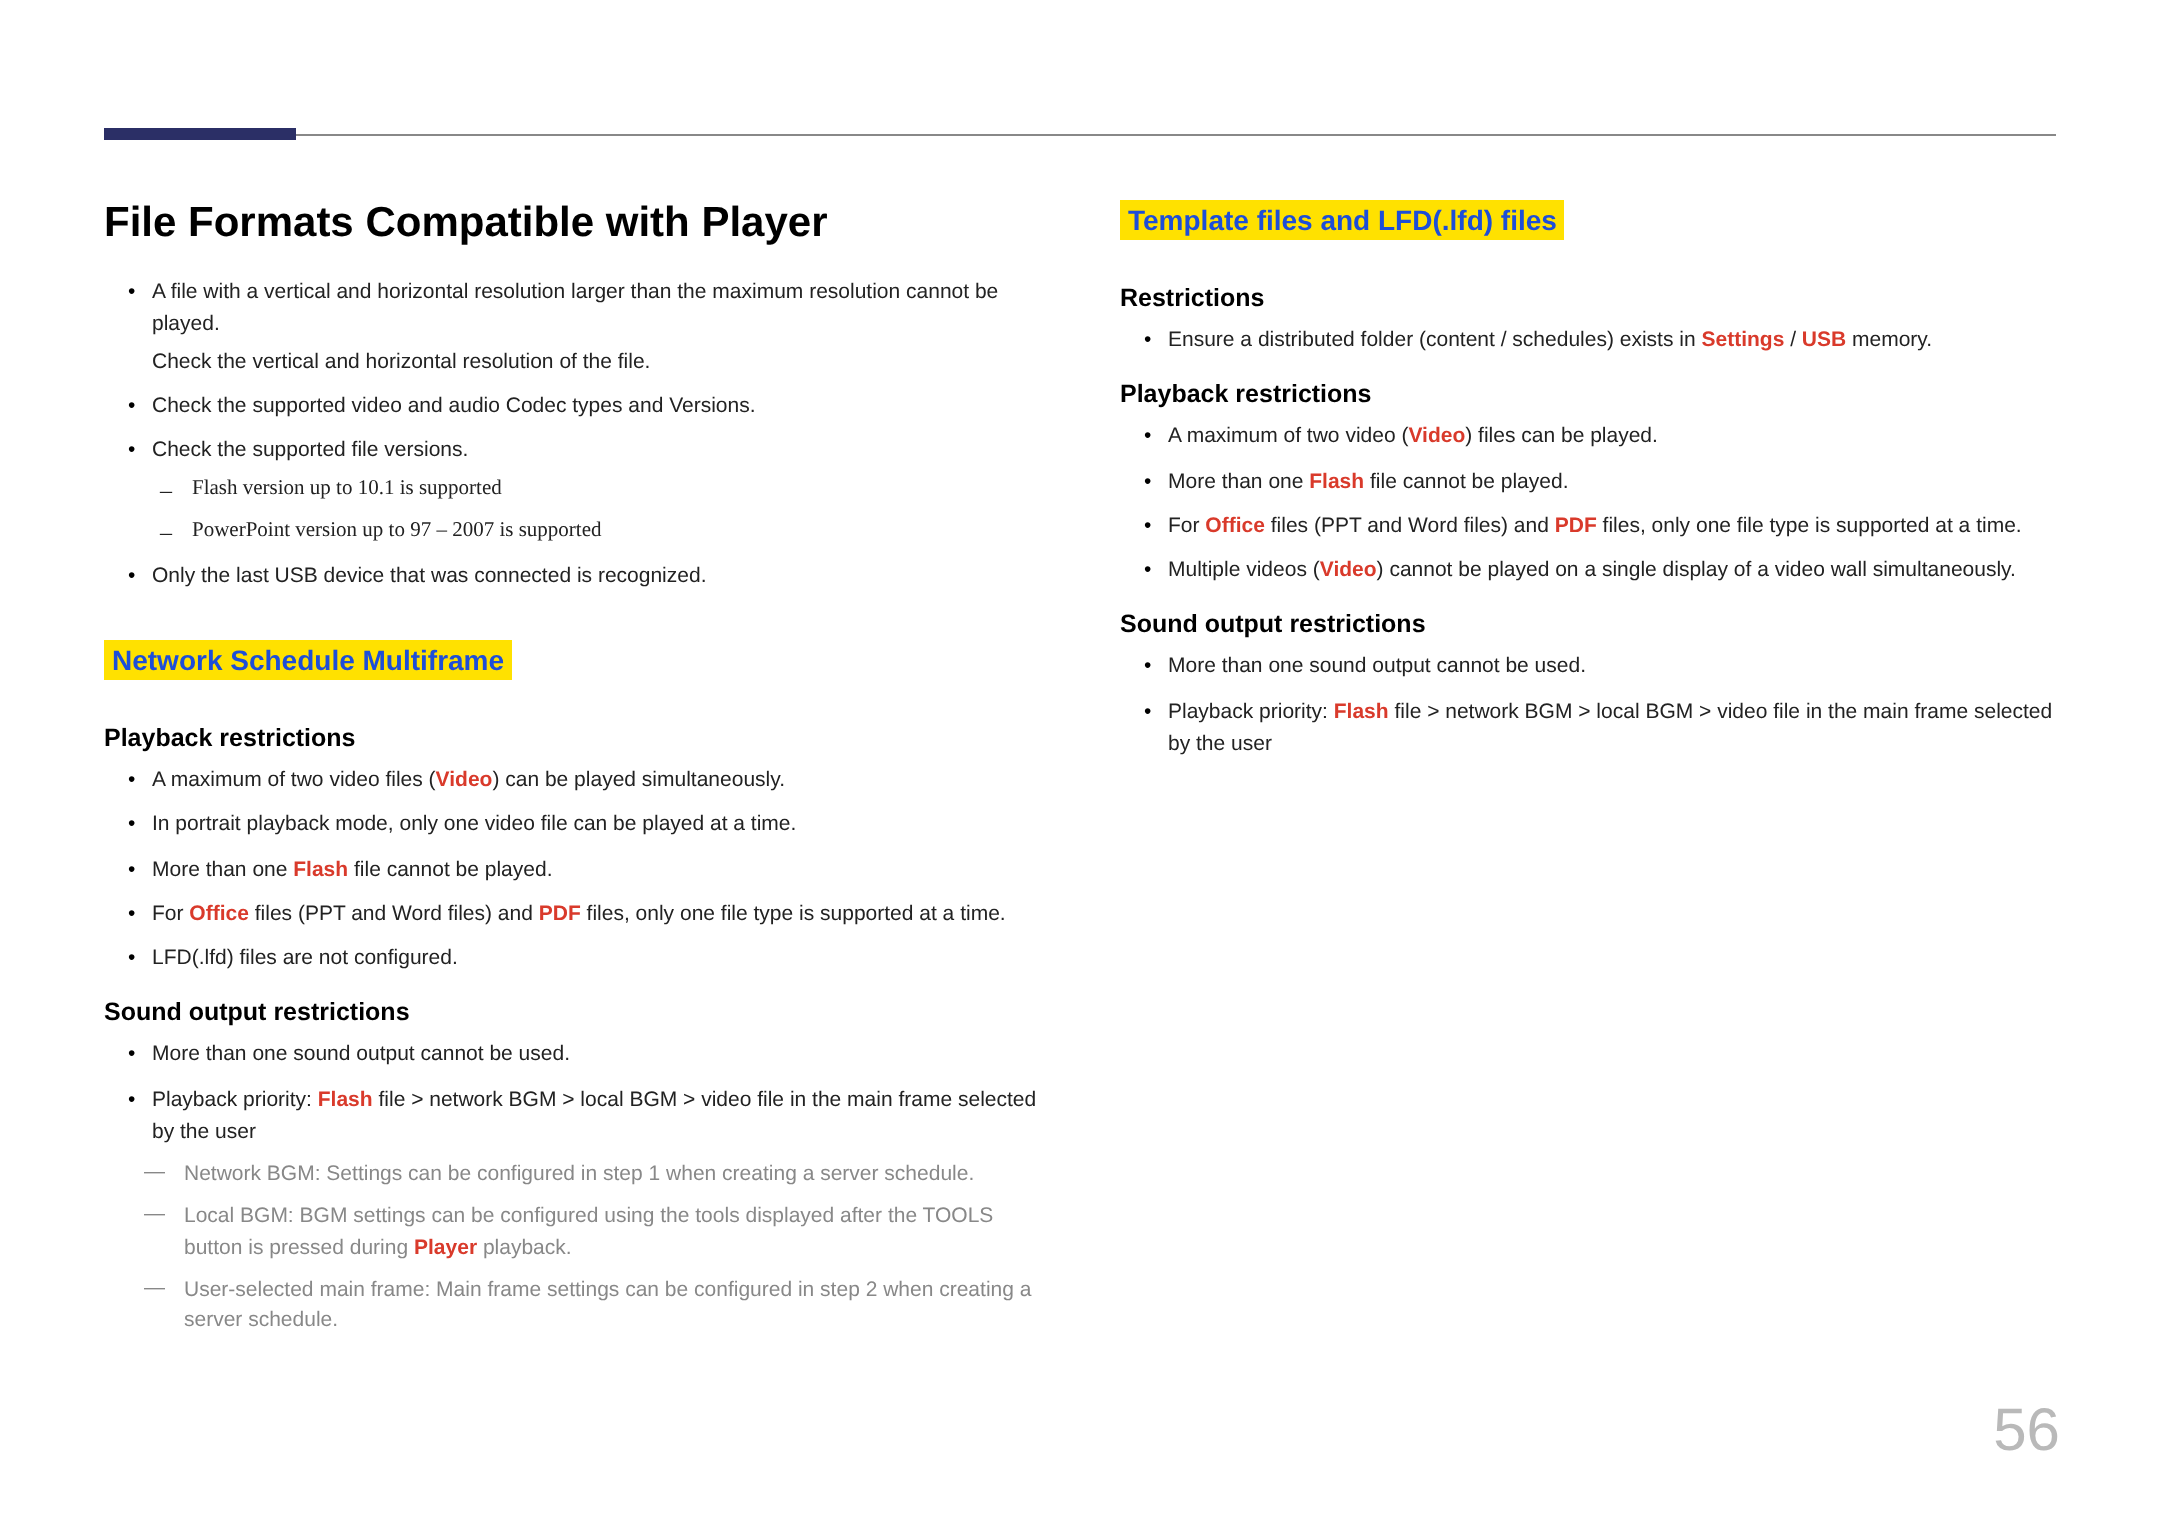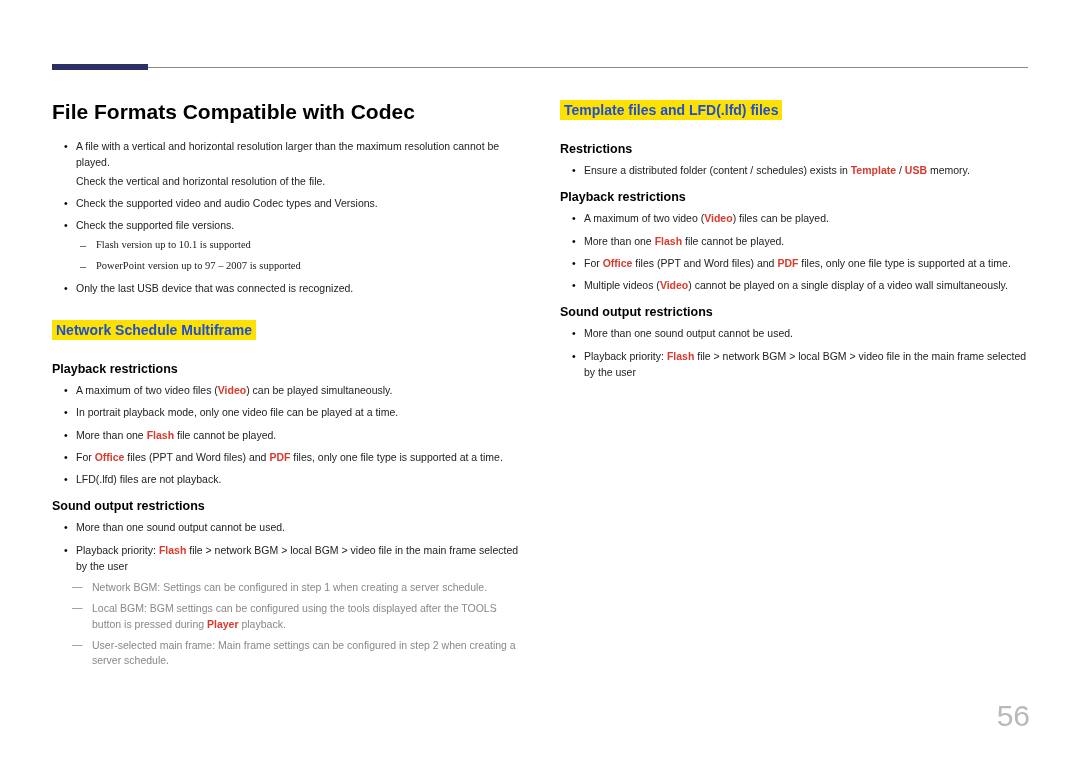--- a/index.html
+++ b/index.html
@@ -130,60 +130,60 @@
 </style>
 </head>
 <body>
 
 <div class="header-accent"></div>
 <div class="header-rule"></div>
 
 <div class="columns">
 
   <div class="col">
-    <h1 class="page-title">File Formats Compatible with Codec</h1>
+    <h1 class="page-title">File Formats Compatible with Player</h1>
 
     <ul class="bullets">
         <li>A file with a vertical and horizontal resolution larger than the maximum resolution cannot be played.<span class="sub-note">Check the vertical and horizontal resolution of the file.</span></li>
         <li>Check the supported video and audio Codec types and Versions.</li>
         <li>Check the supported file versions.<ul class="dash">
             <li>Flash version up to 10.1 is supported</li>
             <li>PowerPoint version up to 97 – 2007 is supported</li>
           </ul></li>
         <li>Only the last USB device that was connected is recognized.</li>
       </ul>
 
     <div class="section-hilite">Network Schedule Multiframe</div>
 
     <div class="subhead">Playback restrictions</div>
     <ul class="bullets">
         <li>A maximum of two video files (<span class="red">Video</span>) can be played simultaneously.</li>
         <li>In portrait playback mode, only one video file can be played at a time.</li>
         <li>More than one <span class="red">Flash</span> file cannot be played.</li>
         <li>For <span class="red">Office</span> files (PPT and Word files) and <span class="red">PDF</span> files, only one file type is supported at a time.</li>
-        <li>LFD(.lfd) files are not playback.</li>
+        <li>LFD(.lfd) files are not configured.</li>
       </ul>
 
     <div class="subhead">Sound output restrictions</div>
     <ul class="bullets">
         <li>More than one sound output cannot be used.</li>
         <li>Playback priority: <span class="red">Flash</span> file &gt; network BGM &gt; local BGM &gt; video file in the main frame selected by the user<ul class="longdash">
             <li>Network BGM: Settings can be configured in step 1 when creating a server schedule.</li>
             <li>Local BGM: BGM settings can be configured using the tools displayed after the <span class="bold">TOOLS</span> button is pressed during <span class="red">Player</span> playback.</li>
             <li>User-selected main frame: Main frame settings can be configured in step 2 when creating a server schedule.</li>
           </ul></li>
       </ul>
   </div>
 
   <div class="col">
     <div class="section-hilite" style="margin-top:0">Template files and LFD(.lfd) files</div>
 
     <div class="subhead">Restrictions</div>
     <ul class="bullets">
-        <li>Ensure a distributed folder (content / schedules) exists in <span class="red">Template</span> / <span class="red">USB</span> memory.</li>
+        <li>Ensure a distributed folder (content / schedules) exists in <span class="red">Settings</span> / <span class="red">USB</span> memory.</li>
       </ul>
 
     <div class="subhead">Playback restrictions</div>
     <ul class="bullets">
         <li>A maximum of two video (<span class="red">Video</span>) files can be played.</li>
         <li>More than one <span class="red">Flash</span> file cannot be played.</li>
         <li>For <span class="red">Office</span> files (PPT and Word files) and <span class="red">PDF</span> files, only one file type is supported at a time.</li>
         <li>Multiple videos (<span class="red">Video</span>) cannot be played on a single display of a video wall simultaneously.</li>
       </ul>
 

